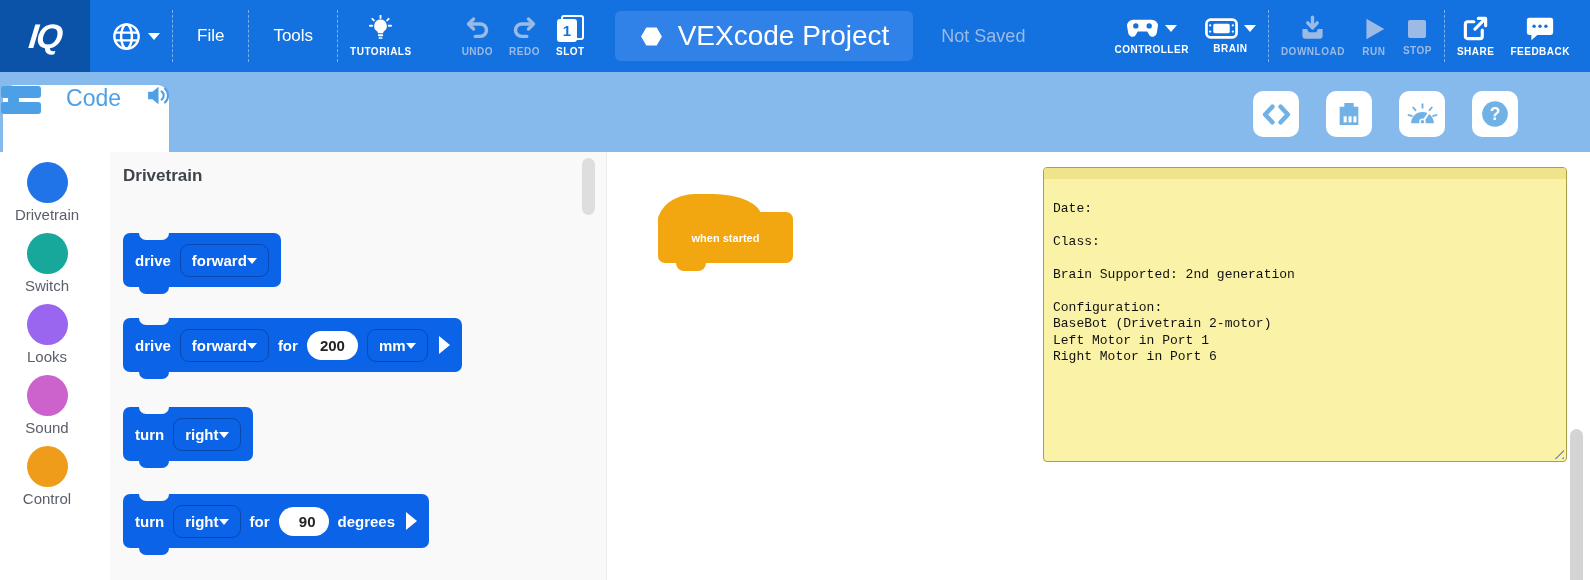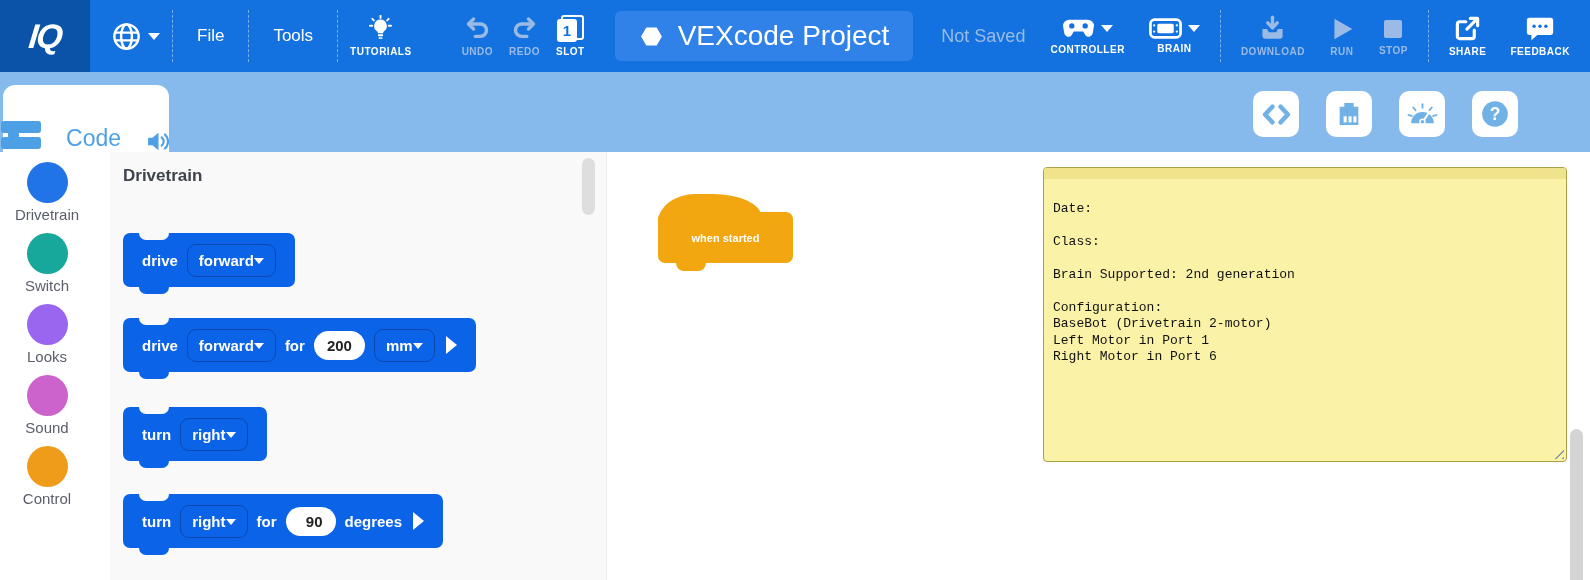--- a/index.html
+++ b/index.html
@@ -14,44 +14,44 @@
   .tb-btn .row{display:flex;align-items:center;gap:6px;}
   .tb-label{font-size:10px;font-weight:bold;letter-spacing:.5px;}
   .tb-text{background:none;border:none;color:#fff;font-size:17px;padding:0 20px;cursor:pointer;font-family:inherit;}
   .tb-sep{align-self:center;height:52px;border-left:1px dashed rgba(255,255,255,.45);margin:0 4px;}
   .caret{width:0;height:0;border-left:6px solid transparent;border-right:6px solid transparent;border-top:7px solid currentColor;}
   .disabled{color:var(--topbar-muted);}
   .globe-btn{margin-left:13px;}
   .undo-btn{margin-left:34px;}
   .project-btn{margin-left:22px;height:50px;border:none;border-radius:6px;background:var(--project-btn);color:#fff;display:flex;align-items:center;gap:14px;padding:0 24px;font-size:28px;cursor:pointer;font-family:inherit;}
   .save-status{margin-left:28px;font-size:18px;color:var(--topbar-muted);}
-  .right-group{display:flex;align-items:center;gap:8px;margin-left:auto;margin-right:12px;}
+  .right-group{display:flex;align-items:center;margin-left:auto;margin-right:12px;}
   .slot-pages{position:relative;width:27px;height:27px;}
   .slot-back{position:absolute;right:0;top:0;width:19px;height:21px;border:2.5px solid #fff;border-radius:3px;}
   .slot-front{position:absolute;left:0;bottom:0;width:20px;height:23px;background:#fff;border-radius:3px;color:var(--topbar);font-weight:800;font-size:15px;display:flex;align-items:center;justify-content:center;}
 
   
   .tabbar{position:absolute;top:72px;left:0;right:0;height:80px;background:var(--tabbar);}
-  .code-tab{position:absolute;left:3px;top:13px;width:166px;height:67px;background:#fff;border-radius:12px 12px 0 0;display:flex;align-items:flex-end;justify-content:center;gap:25px;color:var(--tab-accent);cursor:pointer;}
+  .code-tab{position:absolute;left:3px;top:13px;width:166px;height:67px;background:#fff;border-radius:12px 12px 0 0;display:flex;align-items:flex-start;justify-content:center;gap:25px;color:var(--tab-accent);cursor:pointer;}
   .code-tab .tab-title{font-size:23px;}
   .tab-tools{position:absolute;top:19px;right:72px;display:flex;gap:27px;}
   .panel-btn{width:46px;height:46px;background:#fff;border:none;border-radius:10px;display:flex;align-items:center;justify-content:center;color:var(--panel-icon);cursor:pointer;}
 
   
   .content{position:absolute;top:152px;left:0;right:0;bottom:0;background:#fff;overflow:hidden;}
   .cats{position:absolute;left:0;top:0;bottom:0;width:110px;padding-top:10px;box-sizing:border-box;}
   .cat{width:94px;height:71px;display:flex;flex-direction:column;align-items:center;cursor:pointer;}
   .cat-dot{width:41px;height:41px;border-radius:50%;}
   .cat-label{margin-top:3px;font-size:15px;color:#5A5E6B;}
 
   .palette{position:absolute;left:110px;top:0;bottom:0;width:497px;background:var(--palette-bg);border-right:1px solid #ececec;box-sizing:border-box;}
   .palette-header{position:absolute;left:13px;top:14px;font-size:17px;font-weight:bold;color:#3F434C;}
   .pal-scroll{position:absolute;left:472px;top:6px;width:13px;height:57px;border-radius:7px;background:#DEDEDE;cursor:pointer;}
 
-  .stack{position:absolute;display:inline-flex;align-items:center;gap:9px;height:54px;background:var(--block-blue);border-radius:7px;padding:0 19px;color:#fff;font-weight:bold;font-size:15px;cursor:grab;}
+  .stack{position:absolute;display:inline-flex;align-items:center;gap:9px;height:54px;background:var(--block-blue);border-radius:7px;padding:0 12px;color:#fff;font-weight:bold;font-size:15px;cursor:grab;}
   .stack::before{content:"";position:absolute;top:0;left:16px;width:30px;height:7px;background:var(--palette-bg);border-radius:0 0 7px 7px;}
   .stack::after{content:"";position:absolute;bottom:-7px;left:16px;width:30px;height:7px;background:var(--block-blue);border-radius:0 0 7px 7px;}
   .b-dd{display:flex;align-items:center;gap:0;border:1px solid rgba(8,40,110,.45);border-radius:9px;padding:7px 11px;}
   .dd-caret{width:0;height:0;border-left:5px solid transparent;border-right:5px solid transparent;border-top:6px solid #fff;margin-top:2px;}
   .b-pill{background:#fff;color:#222;border-radius:999px;padding:6px 13px;min-width:24px;text-align:right;}
   .b-expand{width:0;height:0;border-left:11px solid #fff;border-top:9px solid transparent;border-bottom:9px solid transparent;margin-left:2px;}
 
   .canvas{position:absolute;left:607px;top:0;right:0;bottom:0;background:#fff;}
   .hat{position:absolute;left:51px;top:60px;width:135px;height:51px;background:var(--hat-orange);border-radius:7px;display:flex;align-items:center;justify-content:center;color:#fff;font-weight:bold;font-size:11px;cursor:grab;}
   .hat::before{content:"";position:absolute;top:-18px;left:0;width:103px;height:28px;background:var(--hat-orange);border-radius:48px 62px 0 0 / 36px 28px 0 0;}

